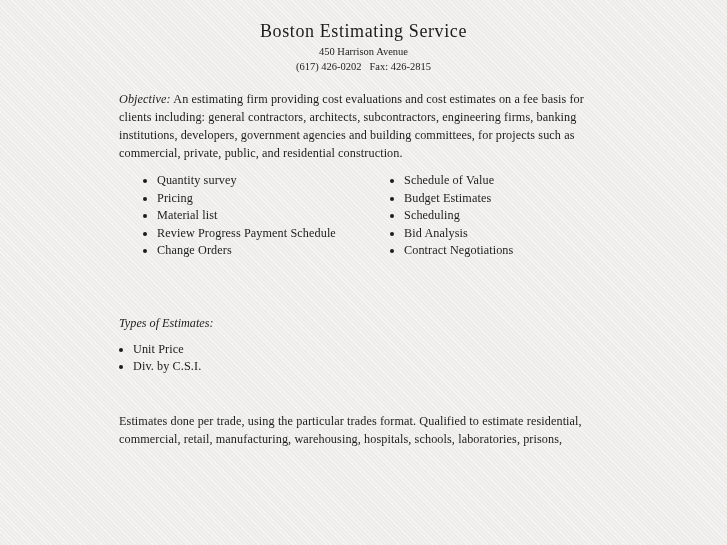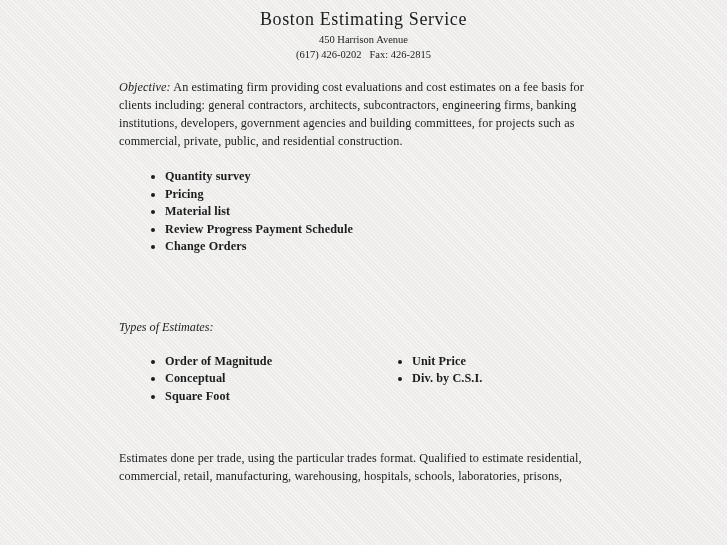--- a/index.html
+++ b/index.html
@@ -25,21 +25,21 @@
     width: 489px;
     margin: 0 auto;
   }
   .title {
     font-family: "Liberation Serif", serif;
     font-size: 18px;
     font-weight: normal;
     letter-spacing: 0.6px;
     text-align: center;
     margin: 0;
-    padding-top: 8px;
+    padding-top: 20px;
     line-height: 22px;
   }
   .address-block {
     margin-top: 3px;
     text-align: center;
   }
   .address-line {
     font-family: Liberation Serif, serif;
     font-size: 10.5px;
     line-height: 14.5px;
@@ -64,24 +64,23 @@
   }
   .scope-heading { margin-top: 42px; }
   .types-heading { margin-top: 55px; }
   .columns {
     display: flex;
     margin-top: 10px;
   }
   .col-left { width: 271px; flex: 0 0 271px; }
   .col-right { flex: 1; }
   ul.bullet-list {
-    margin: 8px;
+    margin: 0;
     padding: 0 0 0 38px;
     list-style: disc outside;
-    font-weight: bold;
   }
   .col-right ul.bullet-list {
     padding-left: 14px;
   }
   ul.bullet-list li {
     font-size: 12.2px;
     line-height: 17.5px;
     letter-spacing: 0.1px;
   }
   .footer-para {
@@ -106,32 +105,34 @@
   <div class="columns">
     <div class="col-left">
       <ul class="bullet-list">
         <li>Quantity survey</li>
         <li>Pricing</li>
         <li>Material list</li>
         <li>Review Progress Payment Schedule</li>
         <li>Change Orders</li>
       </ul>
     </div>
+    <div class="col-right">
+      <ul class="bullet-list">
+        <li>Schedule of Value</li>
+        <li>Budget Estimates</li>
+        <li>Scheduling</li>
+        <li>Bid Analysis</li>
+        <li>Contract Negotiations</li>
+      </ul>
+    </div>
   </div>
 
   <h2 class="section-heading types-heading">Types of Estimates:</h2>
 
   <div class="columns">
-    <div class="col-left">
-      <ul class="bullet-list">
-        <li>Order of Magnitude</li>
-        <li>Conceptual</li>
-        <li>Square Foot</li>
-      </ul>
-    </div>
     <div class="col-right">
       <ul class="bullet-list">
         <li>Unit Price</li>
         <li>Div. by C.S.I.</li>
       </ul>
     </div>
   </div>
 
   <p class="para footer-para">Estimates done per trade, using the particular trades format. Qualified to estimate residential, commercial, retail, manufacturing, warehousing, hospitals, schools, laboratories, prisons,</p>
 

